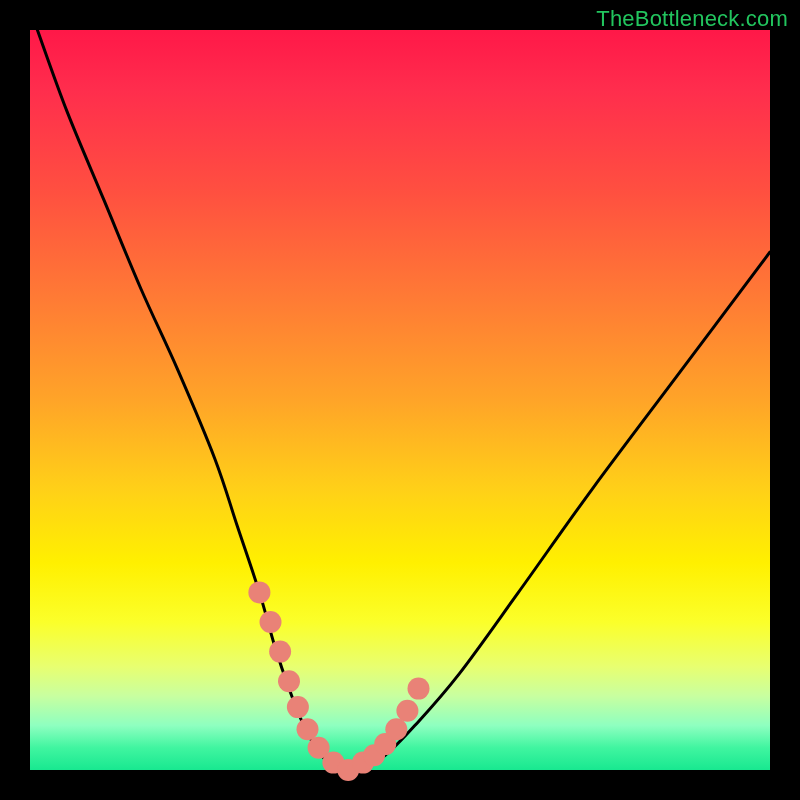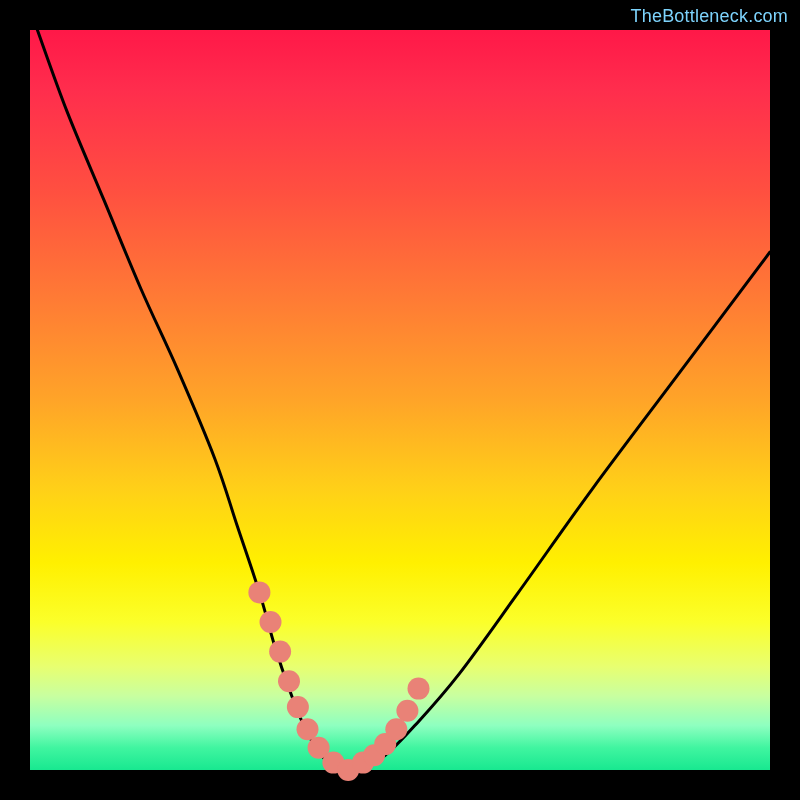--- a/index.html
+++ b/index.html
@@ -36,22 +36,22 @@
       #c8ffa0 90%,
       #8effc0 94%,
       #40f5a0 97%,
       #18e890 100%
     );
   }
   .watermark {
     position: absolute;
     top: 6px;
     right: 12px;
-    color: #7dd3fc;
-    font-size: 18px;
+    color: #22c55e;
+    font-size: 22px;
     font-weight: 500;
     letter-spacing: 0.2px;
   }
   svg.overlay {
     position: absolute;
     left: 30px;
     top: 30px;
     width: 740px;
     height: 740px;
     overflow: visible;

